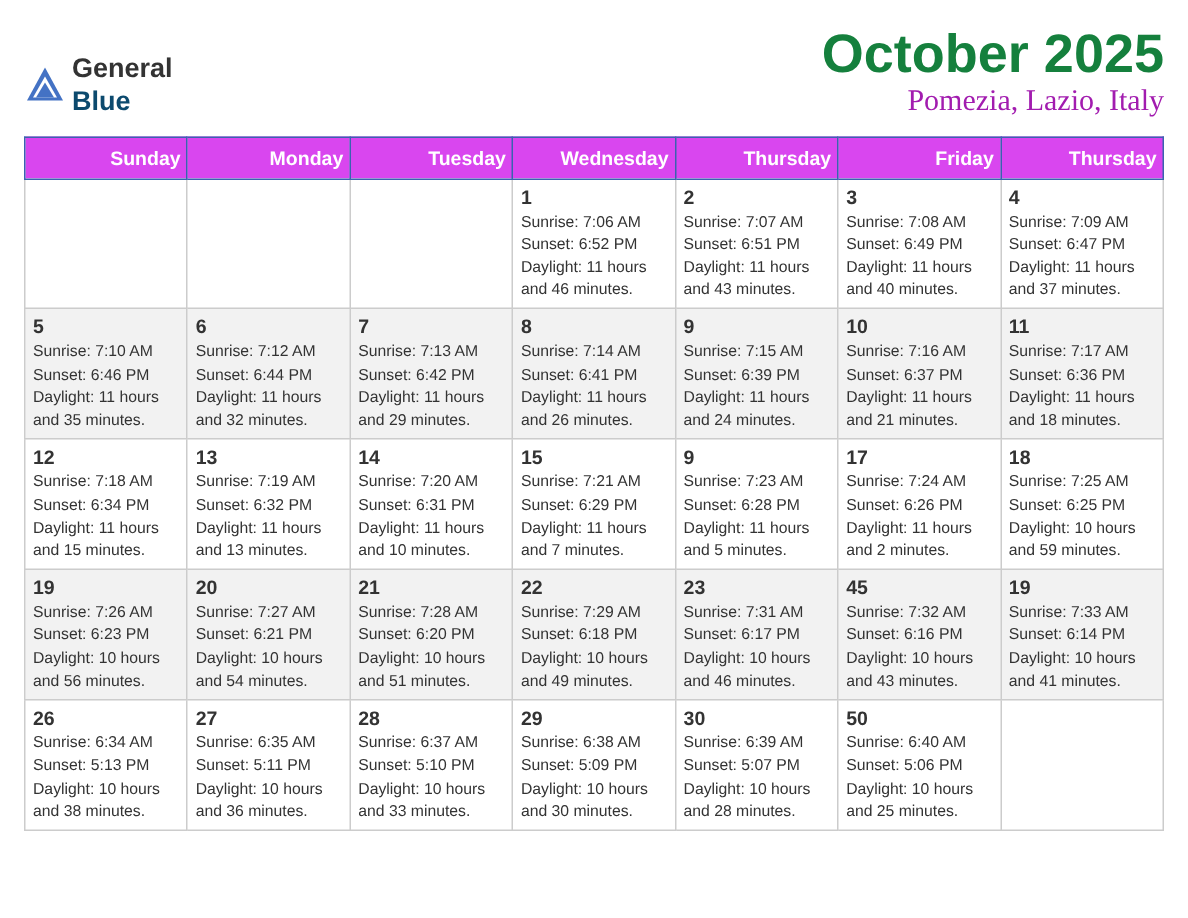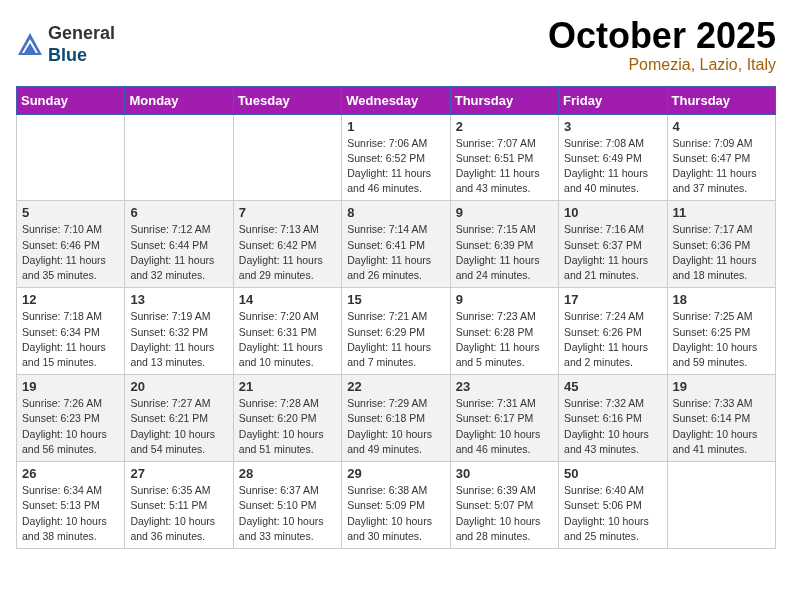--- a/index.html
+++ b/index.html
@@ -6,21 +6,21 @@
     body {
       font-family: Arial, sans-serif;
       background: #fff;
       width: 792px;
       min-height: 612px;
       padding: 16px;
     }
     .header {
       display: flex;
       justify-content: space-between;
-      align-items: center;
+      align-items: flex-end;
       margin-bottom: 12px;
     }
     .logo {
       display: flex;
       align-items: center;
     }
     .logo-text {
       font-size: 18px;
       font-weight: bold;
       line-height: 1.2;
@@ -31,40 +31,41 @@
       width: 28px;
       height: 28px;
       margin-right: 4px;
     }
     .title-block {
       text-align: right;
     }
     .month-title {
       font-size: 36px;
       font-weight: bold;
-      color: #000000;
+      color: #15803d;
       line-height: 1.1;
       margin-left: 24px;
     }
     .subtitle {
-      font-size: 16px;
-      color: #a16207;
+      font-size: 20px;
+      color: #a21caf;
+      font-family: Liberation Serif, serif;
     }
     .calendar {
       width: 100%;
       border-collapse: collapse;
       border: 1px solid #ccc;
     }
     .calendar th {
-      background-color: #a21caf;
+      background-color: #d946ef;
       color: #fff;
       font-size: 13px;
       font-weight: bold;
       padding: 6px 4px;
-      text-align: left;
+      text-align: right;
       border: 1px solid #3a62b0;
     }
     .calendar td {
       vertical-align: top;
       padding: 4px 5px;
       font-size: 10.5px;
       color: #333;
       border: 1px solid #ccc;
       width: 108px;
       min-height: 80px;

